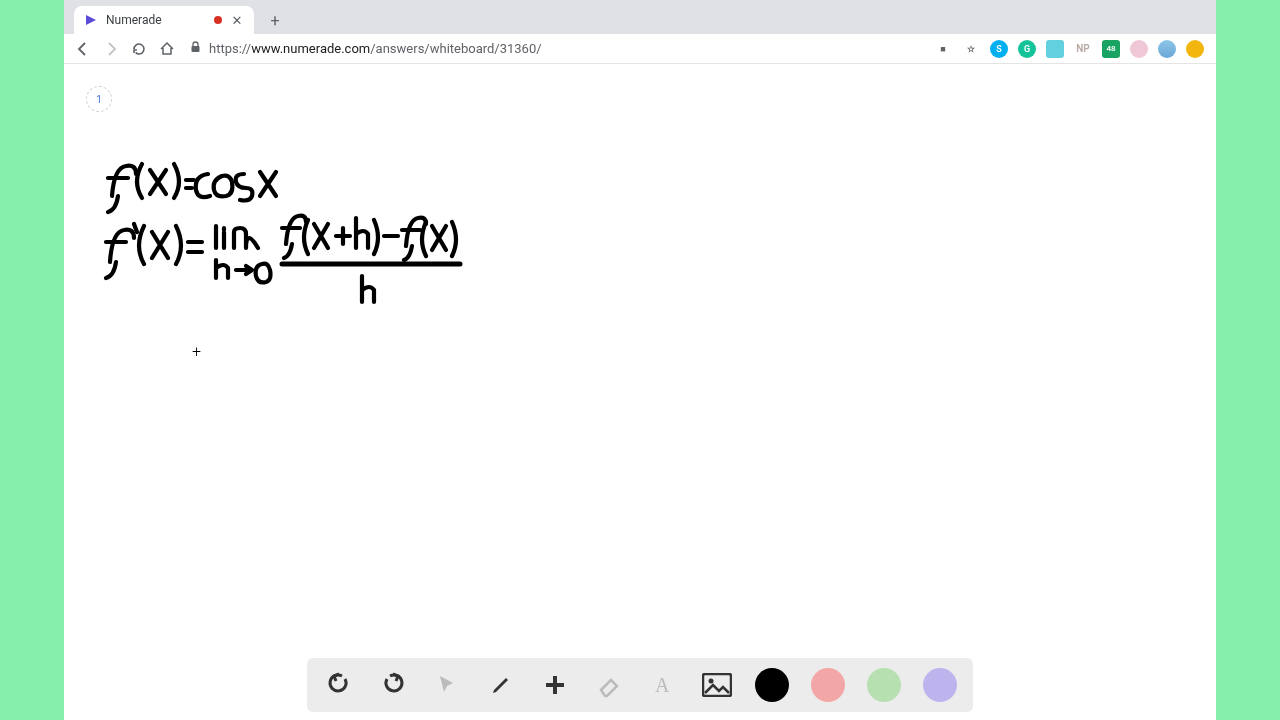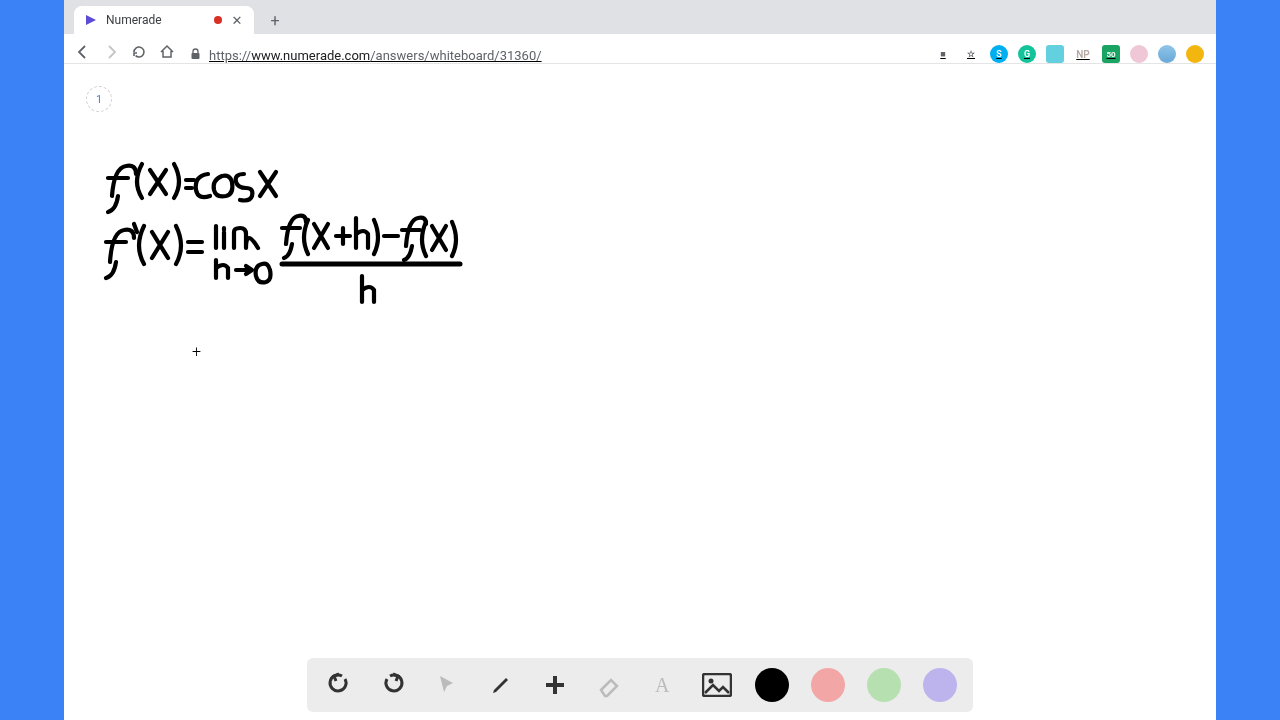--- a/index.html
+++ b/index.html
@@ -1,29 +1,29 @@
 <!DOCTYPE html>
 <html><head>
 <meta charset="utf-8">
 <style>
   * { box-sizing: border-box; margin: 0; padding: 0; }
   html, body { width: 1280px; height: 720px; font-family: -apple-system, BlinkMacSystemFont, "Segoe UI", Roboto, Arial, sans-serif; background:#000; }
-  .viewport { position:relative; width:1280px; height:720px; background:#3b82f6; }
+  .viewport { position:relative; width:1280px; height:720px; background:#86efac; }
   .browser-window { position:absolute; left:64px; top:0; width:1152px; height:720px; background:#fff; display:flex; flex-direction:column; }
 
   
   .tab-strip { height:34px; background:#dfe1e5; display:flex; align-items:flex-end; padding-left:10px; }
   .tab { display:flex; align-items:center; gap:8px; background:#fff; border-top-left-radius:8px; border-top-right-radius:8px; height:28px; padding:0 10px 0 10px; min-width:180px; position:relative; font-size:12px; color:#3c4043; }
   .tab .favicon { width:14px; height:14px; display:flex; align-items:center; justify-content:center; }
   .tab .rec-dot { width:8px; height:8px; border-radius:50%; background:#d93025; margin-left:auto; }
   .tab .close-x { width:14px; height:14px; display:flex; align-items:center; justify-content:center; color:#5f6368; font-size:13px; }
   .new-tab { width:26px; height:26px; display:flex; align-items:center; justify-content:center; color:#5f6368; font-size:16px; margin-left:8px; margin-bottom:1px; }
 
   
-  .toolbar { height:30px; background:#fff; border-bottom:1px solid #e4e4e4; display:flex; align-items:flex-end; padding:0 8px; gap:6px;text-decoration:underline; }
+  .toolbar { height:30px; background:#fff; border-bottom:1px solid #e4e4e4; display:flex; align-items:center; padding:0 8px; gap:6px; }
   .nav-btn { width:22px; height:22px; display:flex; align-items:center; justify-content:center; color:#5f6368; }
   .nav-btn.disabled { color:#b0b0b0; }
   .omnibox { flex:1; display:flex; align-items:center; gap:8px; font-size:13px; color:#3c4043; padding:0 6px; }
   .omnibox .lock { color:#1a8f41; font-size:11px; }
   .omnibox .url-host { color:#202124; }
   .omnibox .url-path { color:#5f6368; }
   .ext-icons { display:flex; align-items:center; gap:10px; padding-right:4px; }
   .ext { width:18px; height:18px; border-radius:50%; display:flex; align-items:center; justify-content:center; font-size:9px; font-weight:600; color:#fff; }
 
   
@@ -105,21 +105,21 @@
           <span class="url-path">https://</span><span class="url-host">www.numerade.com</span><span class="url-path">/answers/whiteboard/31360/</span>
         </span>
       </div>
       <div class="ext-icons">
         <div class="ext" style="background:transparent;color:#5f6368;">■</div>
         <div class="ext" style="background:transparent;color:#5f6368;">☆</div>
         <div class="ext" style="background:#00aff0;">S</div>
         <div class="ext" style="background:#15c39a;">G</div>
         <div class="ext" style="background:#62d0df;border-radius:3px;"></div>
         <div class="ext" style="background:transparent;color:#b6a8a2;border-radius:0;font-size:10px;">NP</div>
-        <div class="ext" style="background:#1aa463;border-radius:3px;font-size:8px;">50</div>
+        <div class="ext" style="background:#1aa463;border-radius:3px;font-size:8px;">48</div>
         <div class="ext" style="background:#efc7d6;"></div>
         <div class="ext" style="background:linear-gradient(#8ec6e8,#6aa7d8);"></div>
         <div class="ext" style="background:#f2b60f;"></div>
       </div>
     </div>
 
 
     <div class="content">
       <div class="page-badge">
         <span>1</span>

